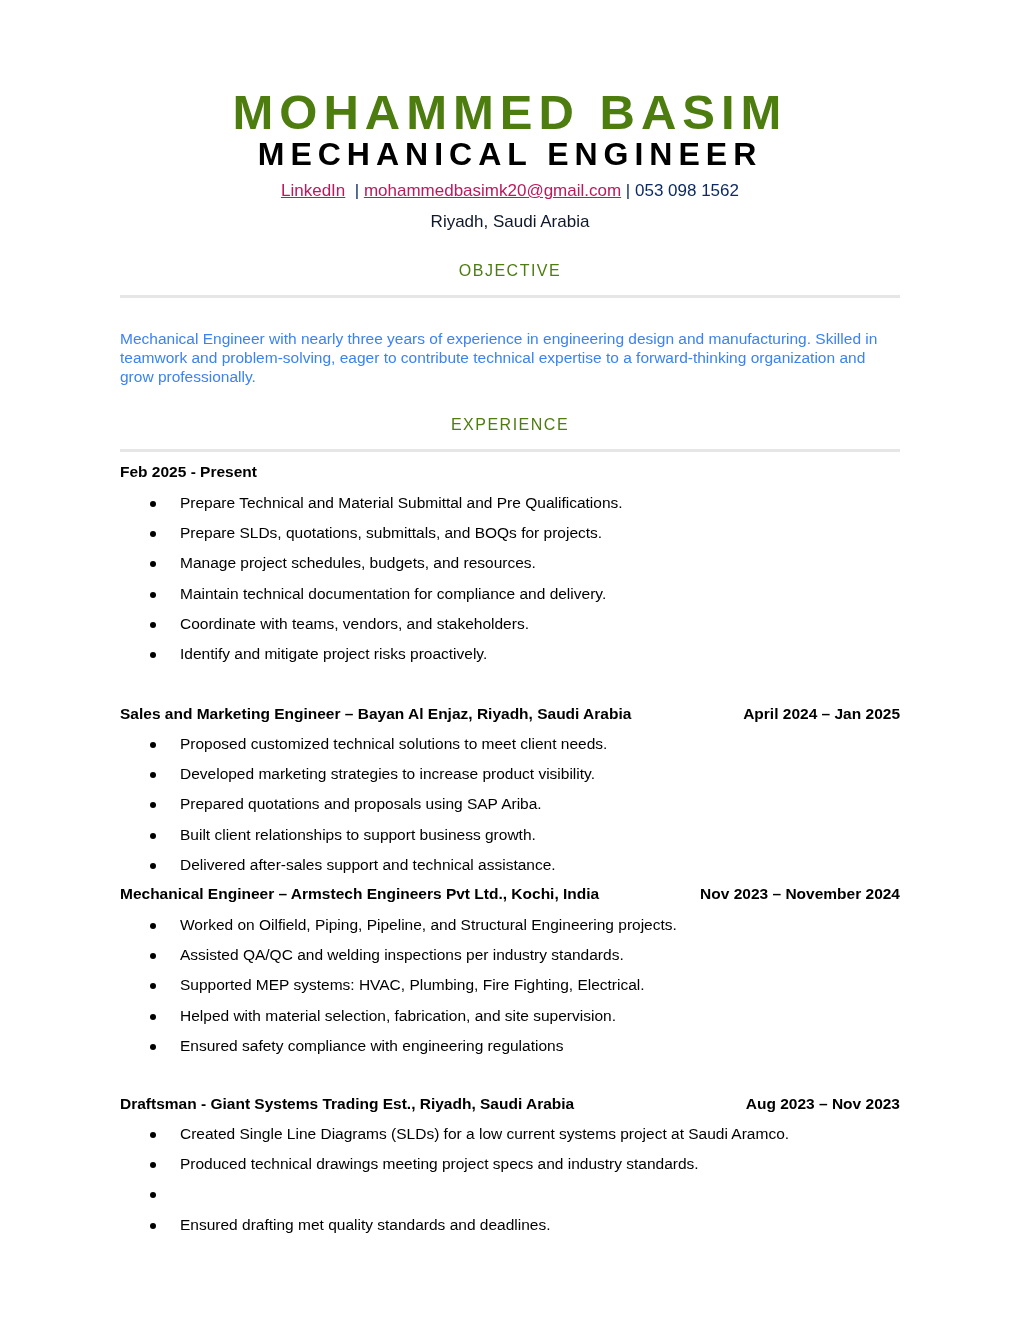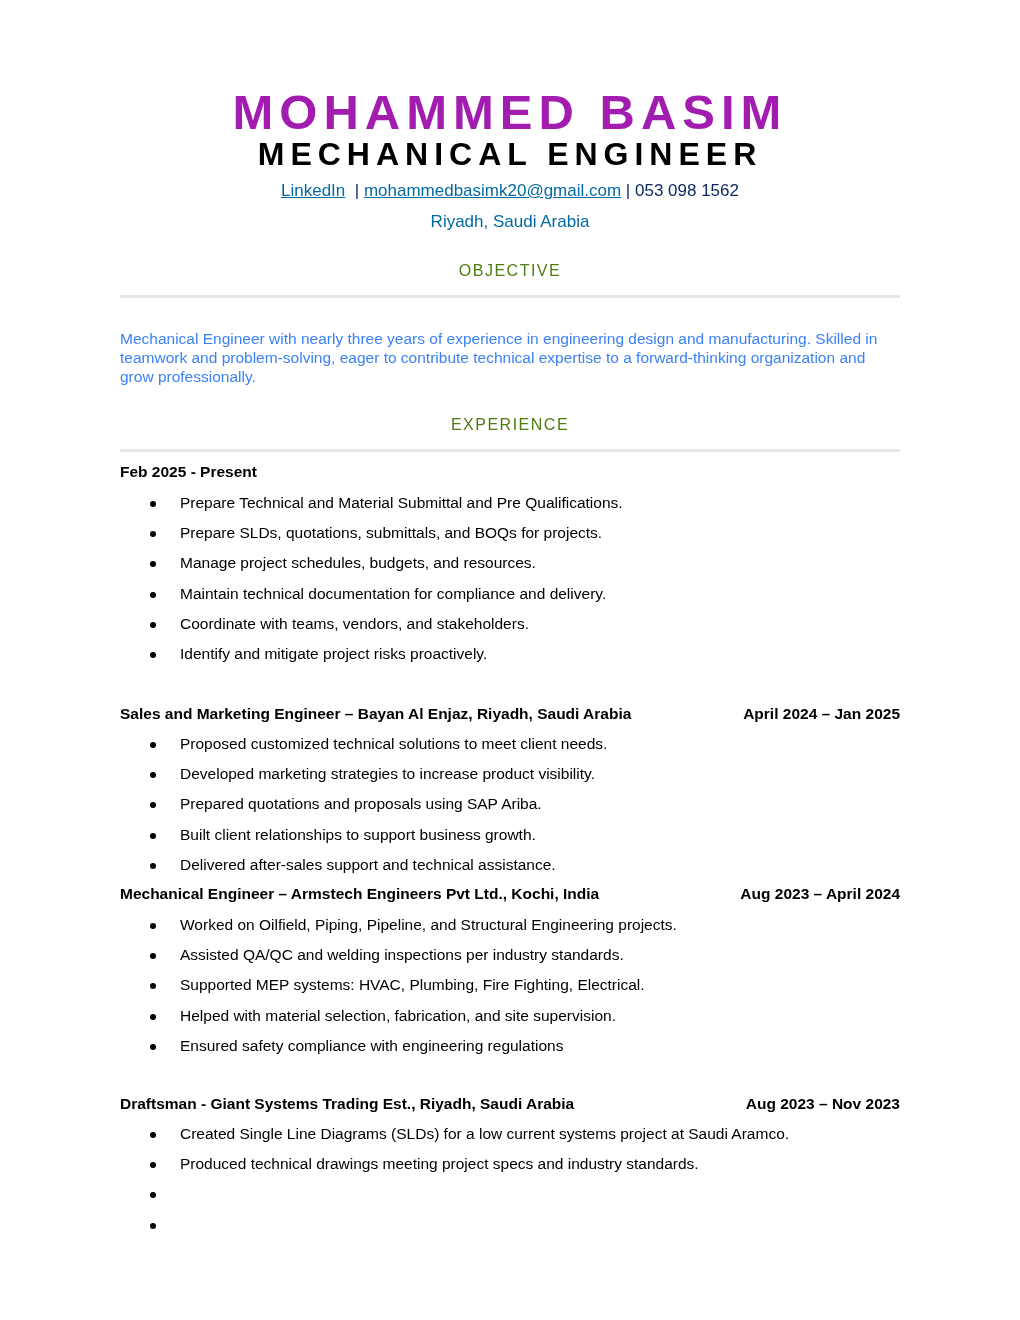--- a/index.html
+++ b/index.html
@@ -1,22 +1,22 @@
 <!DOCTYPE html>
 <html><head>
 <meta charset="utf-8">
 <style>
   html, body { margin: 0; padding: 0; background: #ffffff; }
   body { width: 1020px; height: 1320px; position: relative; font-family: "Liberation Sans", sans-serif; color: #000; overflow: hidden; }
   .page { position: absolute; left: 120px; top: 0; width: 780px; }
-  .name { position: absolute; left: 0; width: 780px; top: 82px; text-align: center; font-size: 49px; font-weight: bold; letter-spacing: 6px; color: #a21caf; line-height: 60px; }
+  .name { position: absolute; left: 0; width: 780px; top: 82px; text-align: center; font-size: 49px; font-weight: bold; letter-spacing: 6px; color: #4d7c0f; line-height: 60px; }
   .title { position: absolute; left: 0; width: 780px; top: 138px; text-align: center; font-size: 32px; font-weight: bold; letter-spacing: 6px; color: #000000; line-height: 32px; }
   .contact { position: absolute; left: 0; width: 780px; top: 180px; text-align: center; font-size: 17px; color: #0e2a63; line-height: 22px; }
-  .contact a { color: #0369a1; text-decoration: underline; }
-  .location { position: absolute; left: 0; width: 780px; top: 211px; text-align: center; font-size: 17px; color: #0369a1; line-height: 22px; }
+  .contact a { color: #be185d; text-decoration: underline; }
+  .location { position: absolute; left: 0; width: 780px; top: 211px; text-align: center; font-size: 17px; color: #0f172a; line-height: 22px; }
   .section-heading { position: absolute; left: 0; width: 780px; text-align: center; font-size: 16px; font-weight: normal; letter-spacing: 1.5px; color: #4d7c0f; line-height: 20px; }
   .rule { position: absolute; left: 0; width: 780px; height: 3px; background: #e6e6e6; }
   .objective { position: absolute; left: 0; width: 780px; top: 329px; font-size: 15.5px; line-height: 19px; color: #3b82f6; }
   .job-head { position: absolute; left: 0; width: 780px; font-size: 15.5px; font-weight: bold; line-height: 20px; display: flex; justify-content: space-between; }
   .bullets { position: absolute; left: 0; width: 780px; margin: 0; padding: 0; list-style: none; }
   .bullets li { position: relative; padding-left: 60px; height: 30.2px; line-height: 20px; font-size: 15.5px; }
   .bullets li .dot { position: absolute; left: 30px; top: 8px; width: 6px; height: 6px; border-radius: 50%; background: #000; }
 </style>
 </head>
 <body>
@@ -58,34 +58,34 @@
   <ul class="bullets" style="top:734px">
     <li><span class="dot"></span><span>Proposed customized technical solutions to meet client needs.</span></li>
     <li><span class="dot"></span><span>Developed marketing strategies to increase product visibility.</span></li>
     <li><span class="dot"></span><span>Prepared quotations and proposals using SAP Ariba.</span></li>
     <li><span class="dot"></span><span>Built client relationships to support business growth.</span></li>
     <li><span class="dot"></span><span>Delivered after-sales support and technical assistance.</span></li>
   </ul>
 
   <div class="job-head" style="top:884px">
     <span>Mechanical Engineer – Armstech Engineers Pvt Ltd., Kochi, India</span>
-    <span>Aug 2023 – April 2024</span>
+    <span>Nov 2023 – November 2024</span>
   </div>
   <ul class="bullets" style="top:915px">
     <li><span class="dot"></span><span>Worked on Oilfield, Piping, Pipeline, and Structural Engineering projects.</span></li>
     <li><span class="dot"></span><span>Assisted QA/QC and welding inspections per industry standards.</span></li>
     <li><span class="dot"></span><span>Supported MEP systems: HVAC, Plumbing, Fire Fighting, Electrical.</span></li>
     <li><span class="dot"></span><span>Helped with material selection, fabrication, and site supervision.</span></li>
     <li><span class="dot"></span><span>Ensured safety compliance with engineering regulations</span></li>
   </ul>
 
   <div class="job-head" style="top:1094px">
     <span>Draftsman - Giant Systems Trading Est., Riyadh, Saudi Arabia</span>
     <span>Aug 2023 – Nov 2023</span>
   </div>
   <ul class="bullets" style="top:1124px">
     <li><span class="dot"></span><span>Created Single Line Diagrams (SLDs) for a low current systems project at Saudi Aramco.</span></li>
     <li><span class="dot"></span><span>Produced technical drawings meeting project specs and industry standards.</span></li>
     <li><span class="dot"></span></li>
-    <li><span class="dot"></span></li>
+    <li><span class="dot"></span><span>Ensured drafting met quality standards and deadlines.</span></li>
   </ul>
 
 </div>
 
 </body></html>

